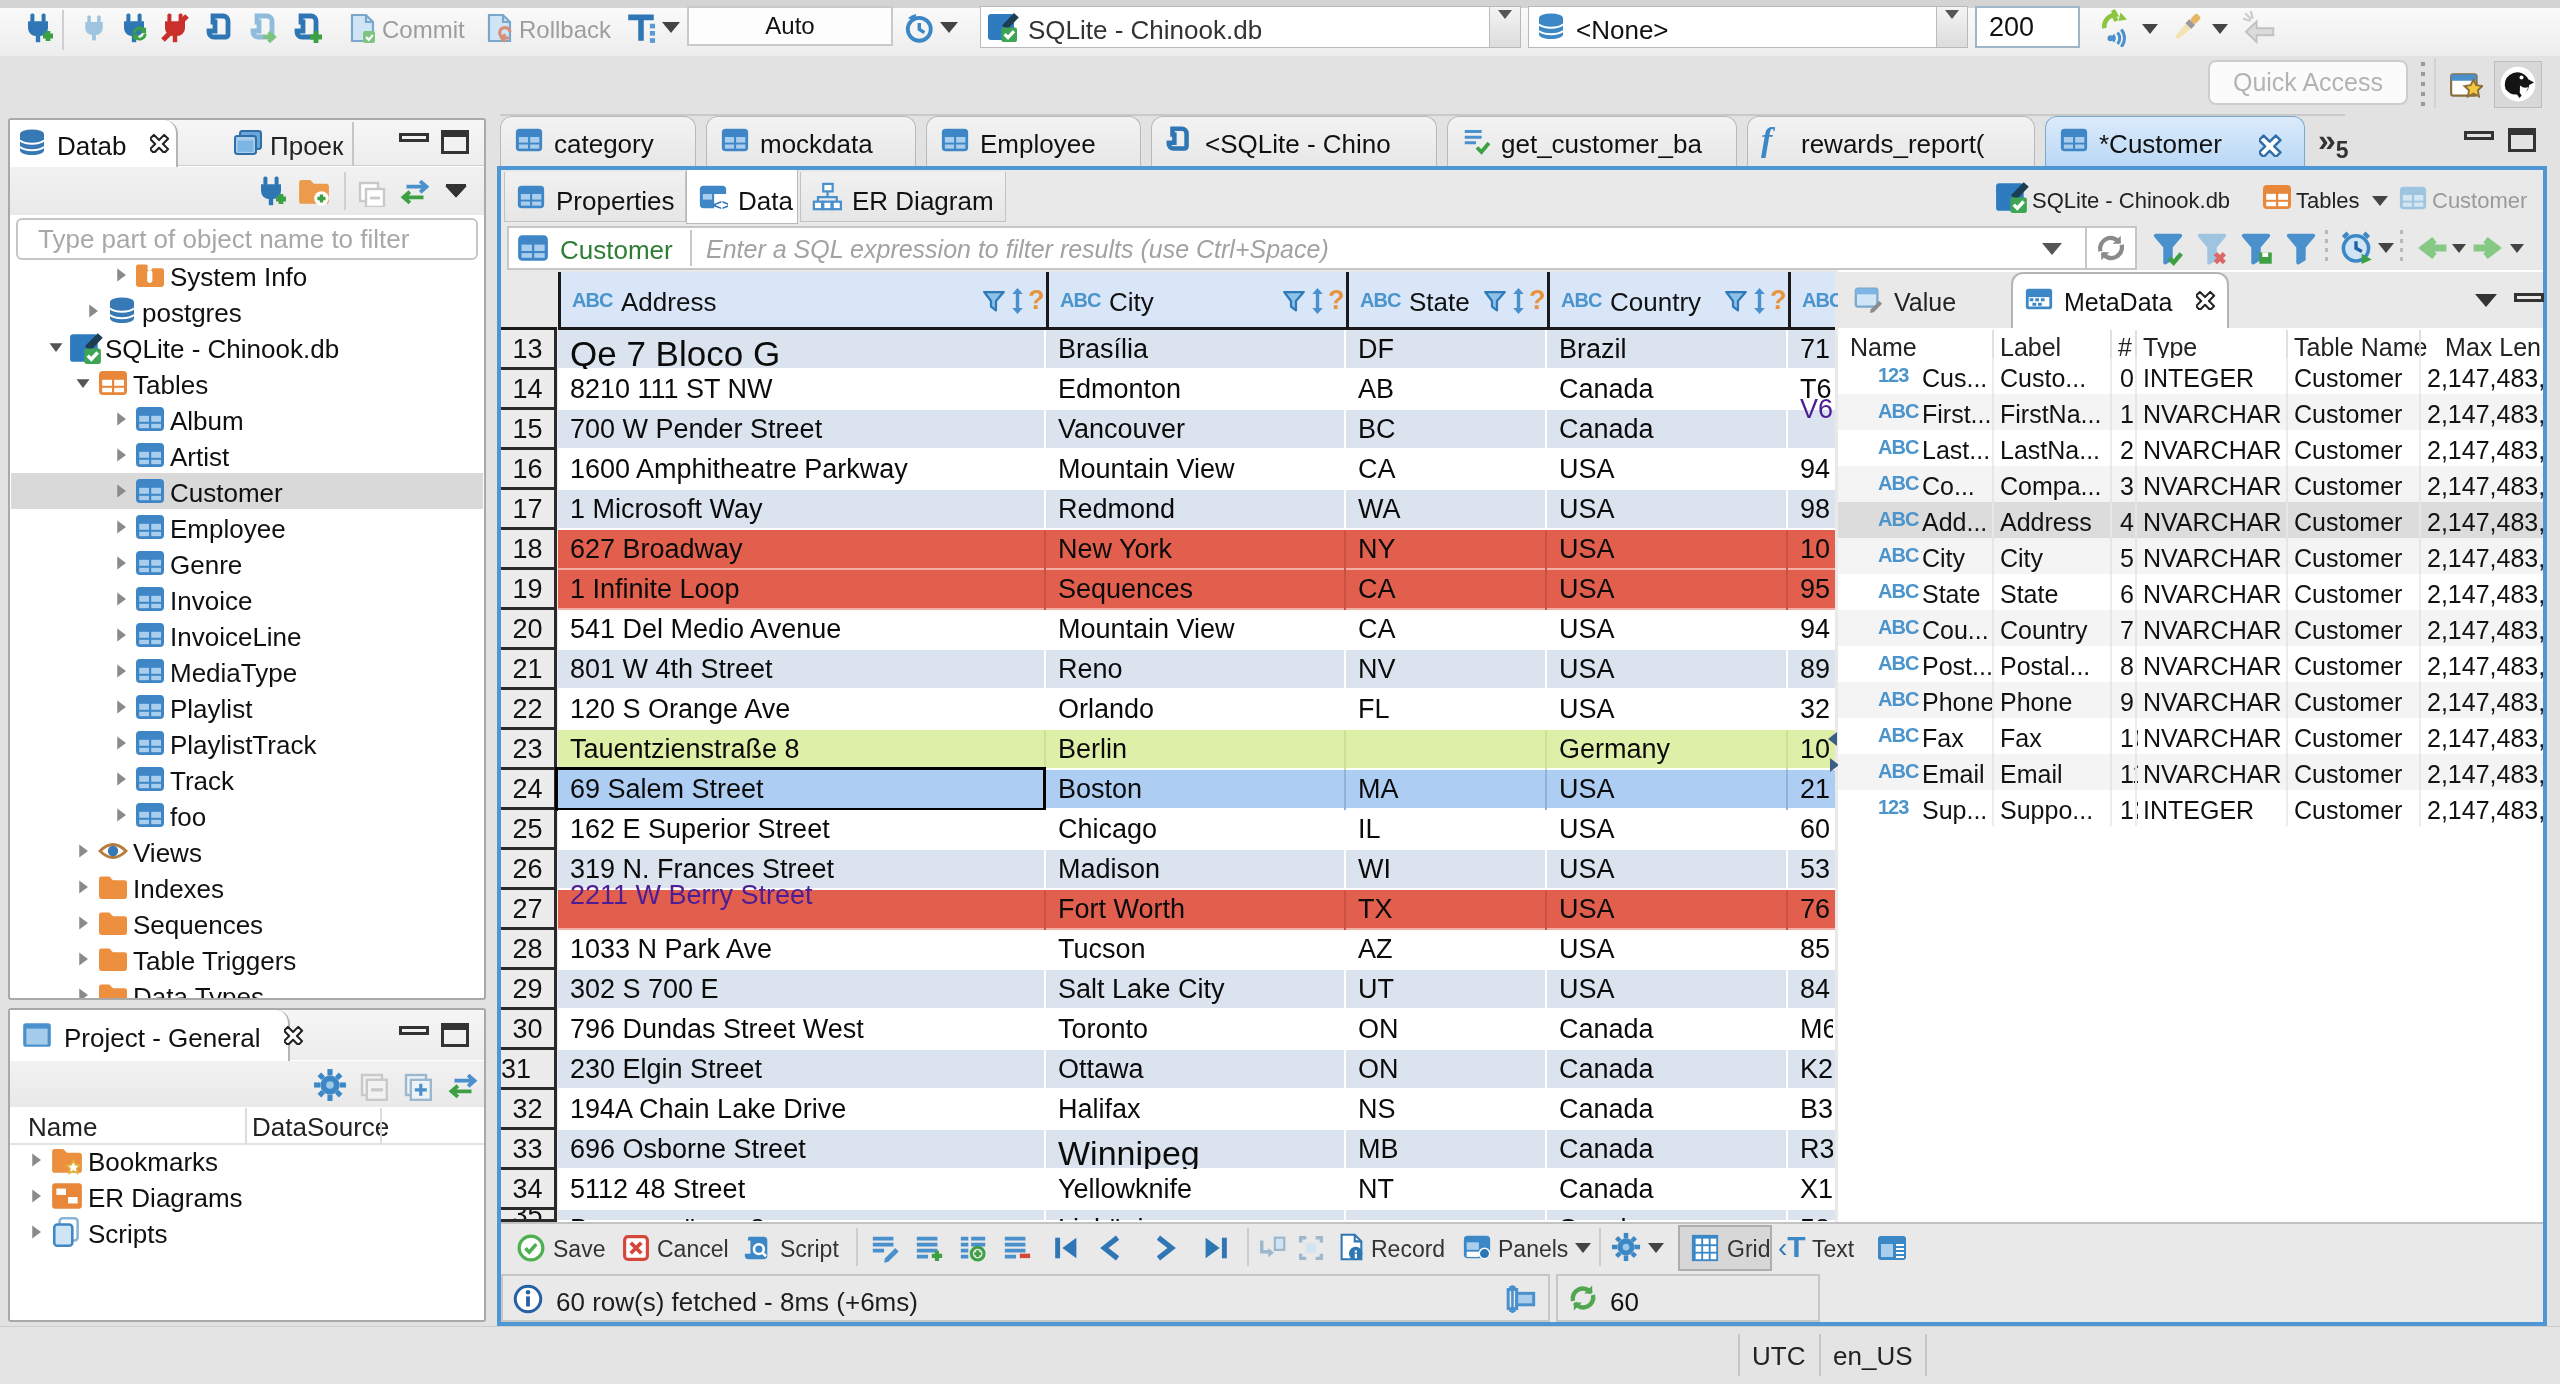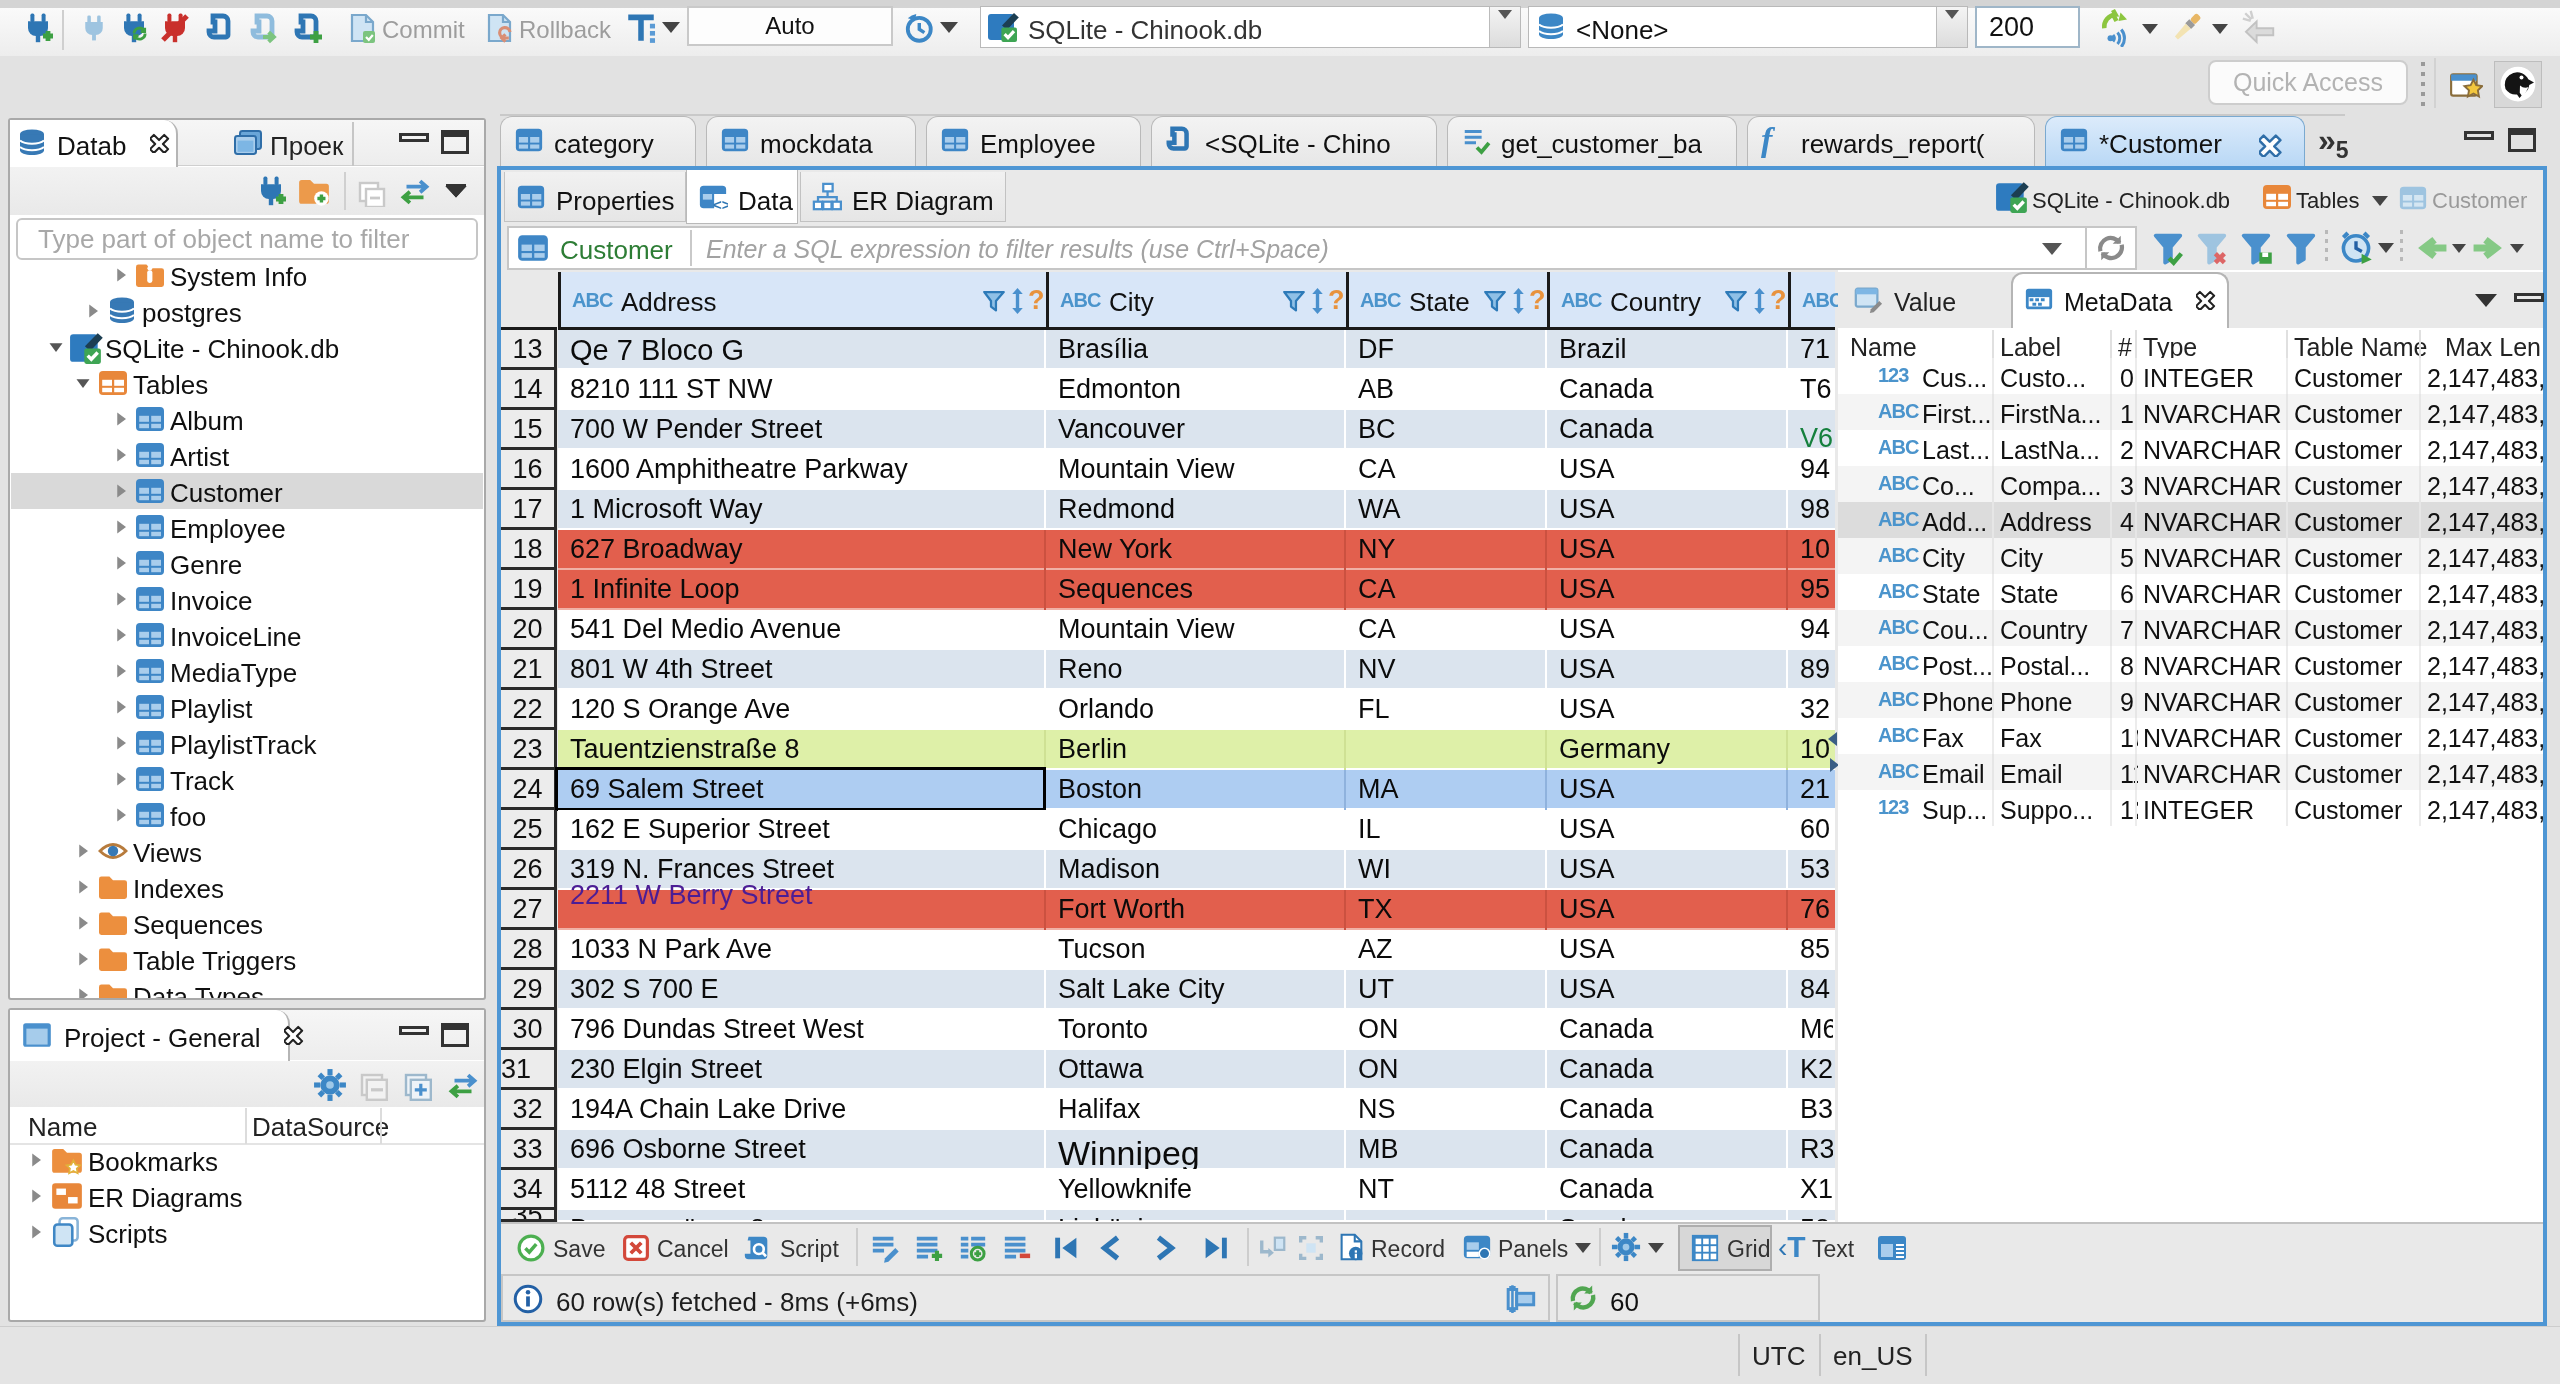--- a/index.html
+++ b/index.html
@@ -794,21 +794,21 @@
     </svg></div>
 <div style="position:absolute;left:1770px;top:285px;font-size:27px;font-weight:bold;color:#e8923d">?</div>
 <div style="position:absolute;left:1788px;top:272px;width:47px;height:58px;background:#d8e6f8;border-left:3px solid #1a1a1a;border-bottom:3px solid #1a1a1a"></div>
 <div style="position:absolute;left:1802px;top:289px"><span style="font-weight:bold;color:#4b94cc;font-size:20px;letter-spacing:-1px;font-family:'Liberation Sans',sans-serif">ABC</span></div>
 <div style="position:absolute;left:501px;top:330px;width:56px;height:40px;background:#ececec;border-bottom:3px solid #2a2a2a;border-right:3px solid #2a2a2a;font-size:27px;color:#111;text-align:center;line-height:38px;overflow:hidden">13</div>
 <div style="position:absolute;left:558px;top:330px;width:1277px;height:40px;background:#dbe4ee;border-bottom:2px solid #ffffff;overflow:hidden"></div>
 <div style="position:absolute;left:1044px;top:330px;width:2px;height:40px;background:#ffffff"></div>
 <div style="position:absolute;left:1344px;top:330px;width:2px;height:40px;background:#ffffff"></div>
 <div style="position:absolute;left:1545px;top:330px;width:2px;height:40px;background:#ffffff"></div>
 <div style="position:absolute;left:1786px;top:330px;width:2px;height:40px;background:#ffffff"></div>
-<div style="position:absolute;left:570px;top:334px;width:474px;height:35px;font-size:29px;color:#0b0b0b;white-space:nowrap;overflow:hidden">Qe 7 Bloco G</div>
+<div style="position:absolute;left:570px;top:334px;width:474px;height:35px;font-size:35px;color:#0b0b0b;white-space:nowrap;overflow:hidden">Qe 7 Bloco G</div>
 <div style="position:absolute;left:1058px;top:334px;width:286px;height:35px;font-size:27px;color:#0b0b0b;white-space:nowrap;overflow:hidden">Brasília</div>
 <div style="position:absolute;left:1358px;top:334px;width:187px;height:35px;font-size:27px;color:#0b0b0b;white-space:nowrap;overflow:hidden">DF</div>
 <div style="position:absolute;left:1559px;top:334px;width:227px;height:35px;font-size:27px;color:#0b0b0b;white-space:nowrap;overflow:hidden">Brazil</div>
 <div style="position:absolute;left:1800px;top:334px;width:33px;height:35px;font-size:27px;color:#0b0b0b;white-space:nowrap;overflow:hidden">71</div>
 <div style="position:absolute;left:501px;top:370px;width:56px;height:40px;background:#ececec;border-bottom:3px solid #2a2a2a;border-right:3px solid #2a2a2a;font-size:27px;color:#111;text-align:center;line-height:38px;overflow:hidden">14</div>
 <div style="position:absolute;left:558px;top:370px;width:1277px;height:40px;background:#ffffff;border-bottom:2px solid #ffffff;overflow:hidden"></div>
 <div style="position:absolute;left:1044px;top:370px;width:2px;height:40px;background:#ffffff"></div>
 <div style="position:absolute;left:1344px;top:370px;width:2px;height:40px;background:#ffffff"></div>
 <div style="position:absolute;left:1545px;top:370px;width:2px;height:40px;background:#ffffff"></div>
 <div style="position:absolute;left:1786px;top:370px;width:2px;height:40px;background:#ffffff"></div>
@@ -820,21 +820,21 @@
 <div style="position:absolute;left:501px;top:410px;width:56px;height:40px;background:#ececec;border-bottom:3px solid #2a2a2a;border-right:3px solid #2a2a2a;font-size:27px;color:#111;text-align:center;line-height:38px;overflow:hidden">15</div>
 <div style="position:absolute;left:558px;top:410px;width:1277px;height:40px;background:#dbe4ee;border-bottom:2px solid #ffffff;overflow:hidden"></div>
 <div style="position:absolute;left:1044px;top:410px;width:2px;height:40px;background:#ffffff"></div>
 <div style="position:absolute;left:1344px;top:410px;width:2px;height:40px;background:#ffffff"></div>
 <div style="position:absolute;left:1545px;top:410px;width:2px;height:40px;background:#ffffff"></div>
 <div style="position:absolute;left:1786px;top:410px;width:2px;height:40px;background:#ffffff"></div>
 <div style="position:absolute;left:570px;top:414px;width:474px;height:35px;font-size:27px;color:#0b0b0b;white-space:nowrap;overflow:hidden">700 W Pender Street</div>
 <div style="position:absolute;left:1058px;top:414px;width:286px;height:35px;font-size:27px;color:#0b0b0b;white-space:nowrap;overflow:hidden">Vancouver</div>
 <div style="position:absolute;left:1358px;top:414px;width:187px;height:35px;font-size:27px;color:#0b0b0b;white-space:nowrap;overflow:hidden">BC</div>
 <div style="position:absolute;left:1559px;top:414px;width:227px;height:35px;font-size:27px;color:#0b0b0b;white-space:nowrap;overflow:hidden">Canada</div>
-<div style="position:absolute;left:1800px;top:423px;width:33px;height:35px;font-size:27px;color:#15803d;white-space:nowrap;overflow:hidden">V6</div>
+<div style="position:absolute;left:1800px;top:394px;width:33px;height:35px;font-size:27px;color:#4c1d95;white-space:nowrap;overflow:hidden">V6</div>
 <div style="position:absolute;left:501px;top:450px;width:56px;height:40px;background:#ececec;border-bottom:3px solid #2a2a2a;border-right:3px solid #2a2a2a;font-size:27px;color:#111;text-align:center;line-height:38px;overflow:hidden">16</div>
 <div style="position:absolute;left:558px;top:450px;width:1277px;height:40px;background:#ffffff;border-bottom:2px solid #ffffff;overflow:hidden"></div>
 <div style="position:absolute;left:1044px;top:450px;width:2px;height:40px;background:#ffffff"></div>
 <div style="position:absolute;left:1344px;top:450px;width:2px;height:40px;background:#ffffff"></div>
 <div style="position:absolute;left:1545px;top:450px;width:2px;height:40px;background:#ffffff"></div>
 <div style="position:absolute;left:1786px;top:450px;width:2px;height:40px;background:#ffffff"></div>
 <div style="position:absolute;left:570px;top:454px;width:474px;height:35px;font-size:27px;color:#0b0b0b;white-space:nowrap;overflow:hidden">1600 Amphitheatre Parkway</div>
 <div style="position:absolute;left:1058px;top:454px;width:286px;height:35px;font-size:27px;color:#0b0b0b;white-space:nowrap;overflow:hidden">Mountain View</div>
 <div style="position:absolute;left:1358px;top:454px;width:187px;height:35px;font-size:27px;color:#0b0b0b;white-space:nowrap;overflow:hidden">CA</div>
 <div style="position:absolute;left:1559px;top:454px;width:227px;height:35px;font-size:27px;color:#0b0b0b;white-space:nowrap;overflow:hidden">USA</div>

